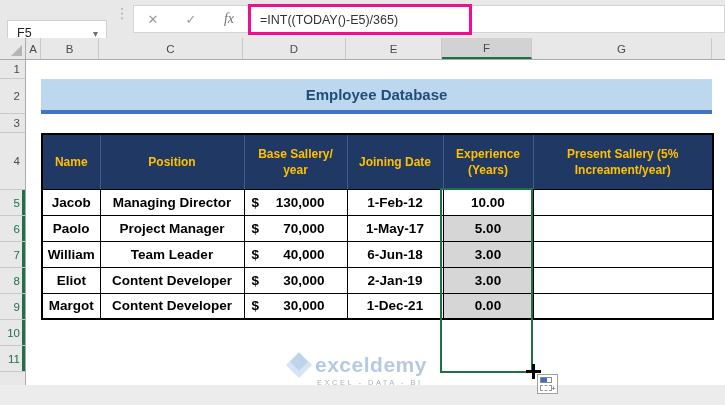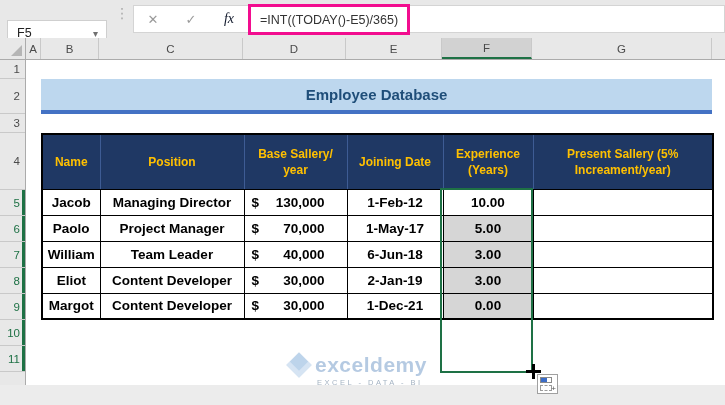--- a/index.html
+++ b/index.html
@@ -9,22 +9,22 @@
   
   .fbar-row { position:absolute; left:0; top:0; width:725px; height:38px; background:#E8E8E8; }
   .name-box { position:absolute; left:7px; top:20px; width:100px; height:26px; background:#fff;
               border:1px solid #cfcfcf; display:flex; align-items:center; }
   .name-box .nb-text { font-size:12.5px; color:#222; padding-left:9px; flex:1; }
   .name-box .nb-arrow { font-size:10px; color:#707070; padding-right:8px; }
   .dots-sep { position:absolute; left:115px; top:8px; font-size:14px; color:#a9a9a9; letter-spacing:0; line-height:11px; }
   .fx-strip { position:absolute; left:133px; top:5px; right:0; height:28px; background:#fff;
               border:1px solid #d4d4d4; display:flex; align-items:center; }
   .fx-btn { width:38px; text-align:center; font-size:13px; color:#9a9a9a; }
-  .fx-btn.fx { font-style:italic; font-family:"Liberation Serif", serif; color:#0f172a; font-size:14px; }
-  .formula-hl { position:absolute; left:114px; top:-2px; width:162px; height:31px;
+  .fx-btn.fx { font-style:italic; font-family:"Liberation Serif", serif; color:#737373; font-size:14px; }
+  .formula-hl { position:absolute; left:114px; top:-2px; width:224px; height:31px;
                 border:3px solid #F20D8F; background:#fff; display:flex; align-items:center; }
   .formula-hl .f-text { font-size:12.5px; color:#333; padding-left:9px; white-space:nowrap; }
 
   
   .colhead { position:absolute; left:0; top:38px; width:725px; height:22px; background:#E8E8E8;
              display:flex; border-bottom:1px solid #ababab; }
   .ch { border-right:1px solid #c9c9c9; display:flex; align-items:center; justify-content:center;
         font-size:11.5px; color:#4a4a4a; height:100%; }
   .ch.sel { background:#D2D2D2; border-bottom:2px solid #1E7145; }
   .corner { width:26px; position:relative; border-right:1px solid #ababab; }

